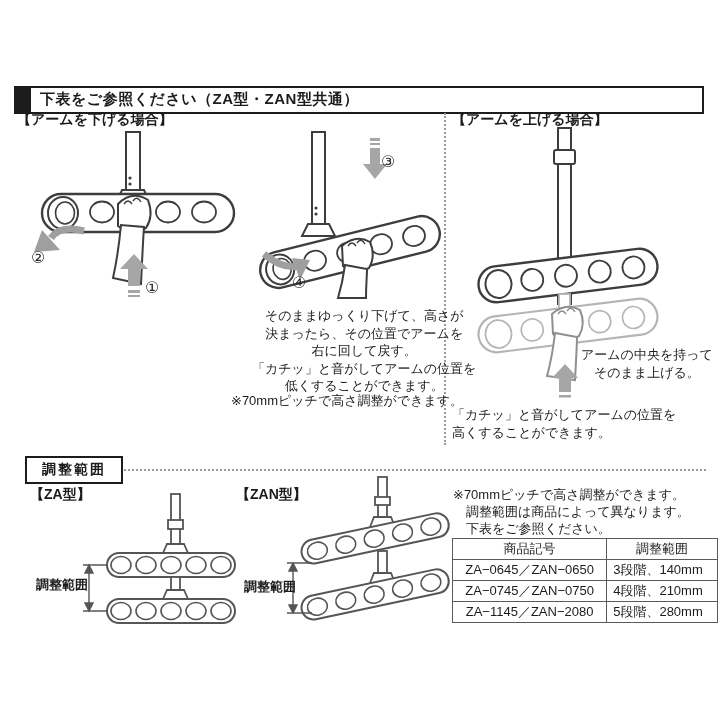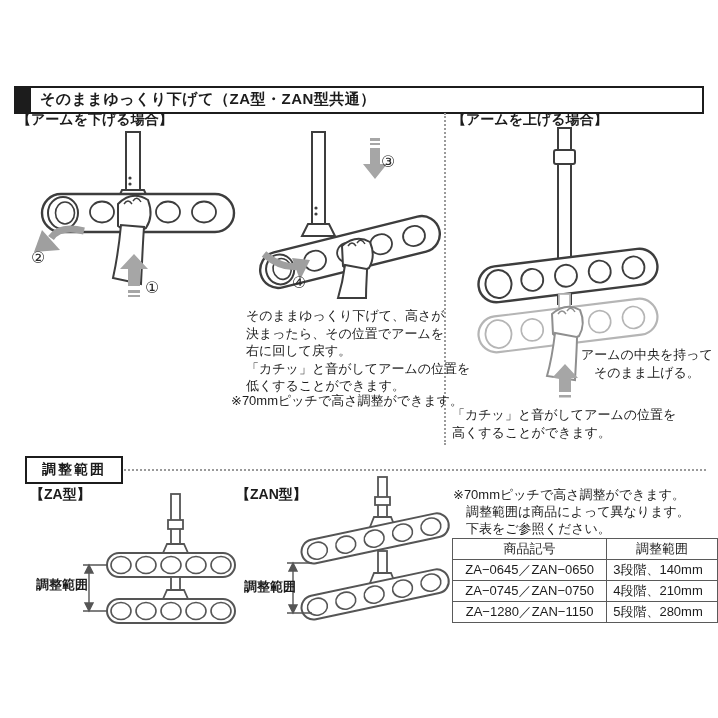--- a/index.html
+++ b/index.html
@@ -33,21 +33,21 @@
   .col-range{width:101px;text-align:left;padding-left:8px;}
   svg{display:block;overflow:visible;}
 </style>
 </head>
 <body>
 
 <div class="page">
 
   <div class="abs header-bar">
     <div class="header-square"></div>
-    <span class="header-title">そのままゆっくり下げて（ZA型・ZAN型共通）</span>
+    <span class="header-title">下表をご参照ください（ZA型・ZAN型共通）</span>
   </div>
 
   <div class="abs sec-label" style="left:17px;top:111px;">【アームを下げる場合】</div>
   <div class="abs sec-label" style="left:452px;top:111px;text-align:right;">【アームを上げる場合】</div>
 
   <div class="abs v-divider"></div>
   <div class="abs h-divider"></div>
 
   <svg class="abs" style="left:20px;top:130px;" width="225" height="172" viewBox="0 0 225 172">
     <g stroke="#3d3d3d" fill="#fff" stroke-width="2">
@@ -141,21 +141,21 @@
       <polygon points="97,238 110,252 103,252 103,266 91,266 91,252 84,252"></polygon>
       <rect x="91" y="269" width="12" height="2.5"></rect>
     </g>
   </svg>
 
   <span class="abs marker" style="left:31px;top:250px;">②</span>
   <span class="abs marker" style="left:145px;top:280px;">①</span>
   <span class="abs marker" style="left:381px;top:154px;">③</span>
   <span class="abs marker" style="left:292px;top:275px;">④</span>
 
-  <div class="abs cap" style="left:246px;top:307px;">そのままゆっくり下げて、高さが
+  <div class="abs cap" style="left:252px;top:307px;text-align:center;">そのままゆっくり下げて、高さが
 決まったら、その位置でアームを
 右に回して戻す。
 「カチッ」と音がしてアームの位置を
 低くすることができます。</div>
   <div class="abs cap" style="left:231px;top:392px;">※70mmピッチで高さ調整ができます。</div>
   <div class="abs cap" style="left:581px;top:346px;text-align:center;">アームの中央を持って
 そのまま上げる。</div>
   <div class="abs cap" style="left:452px;top:406px;">「カチッ」と音がしてアームの位置を
 高くすることができます。</div>
 
@@ -250,19 +250,19 @@
     <tbody>
       <tr>
         <td class="col-code">ZA−0645／ZAN−0650</td>
         <td class="col-range">3段階、140mm</td>
       </tr>
       <tr>
         <td class="col-code">ZA−0745／ZAN−0750</td>
         <td class="col-range">4段階、210mm</td>
       </tr>
       <tr>
-        <td class="col-code">ZA−1280／ZAN−1150</td>
+        <td class="col-code">ZA−1145／ZAN−2080</td>
         <td class="col-range">5段階、280mm</td>
       </tr>
     </tbody>
   </table>
 
 </div>
 
 </body></html>

